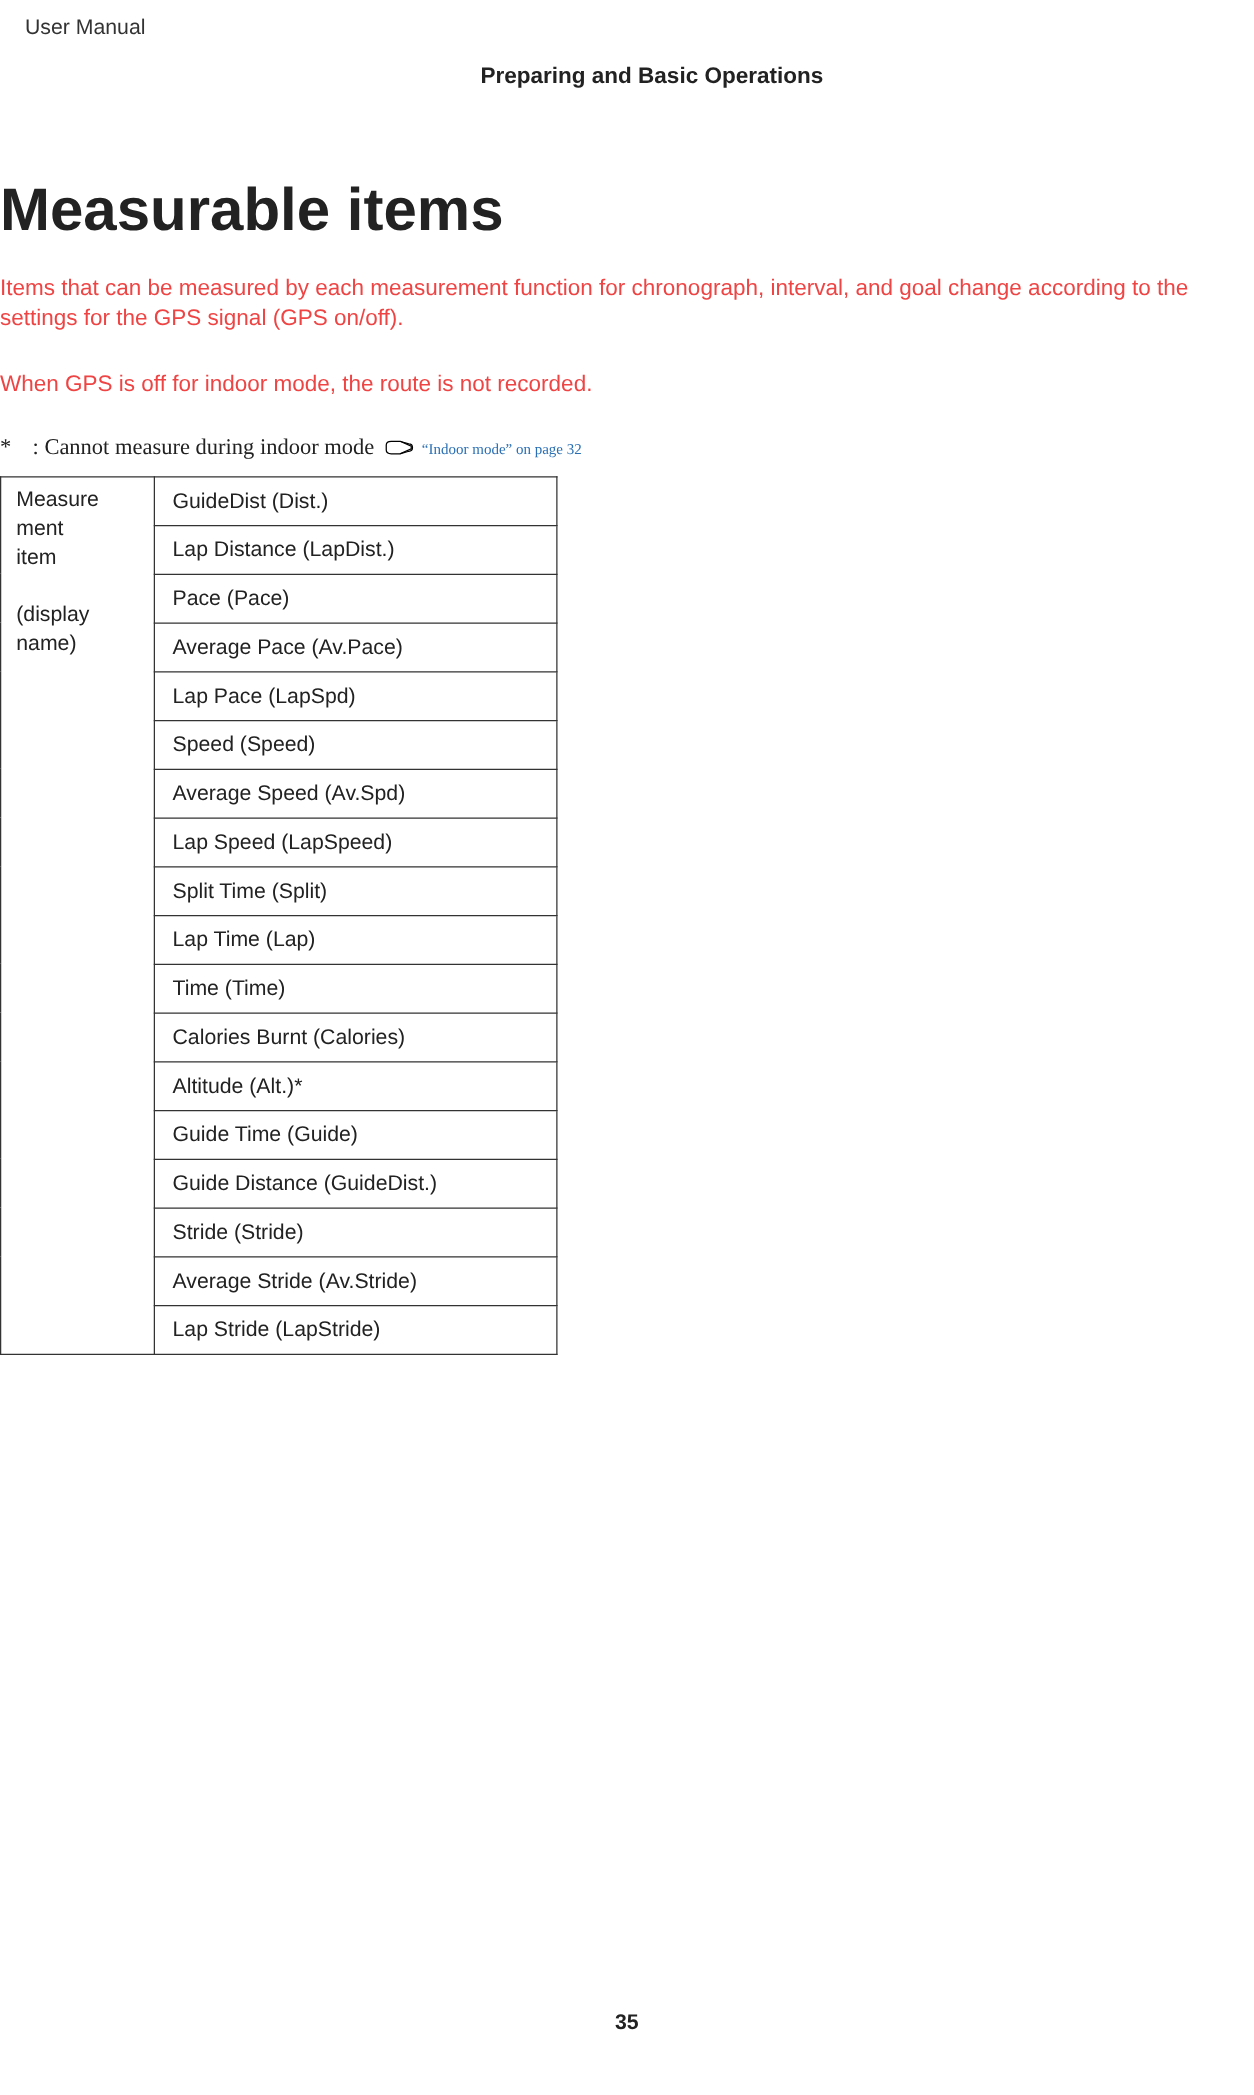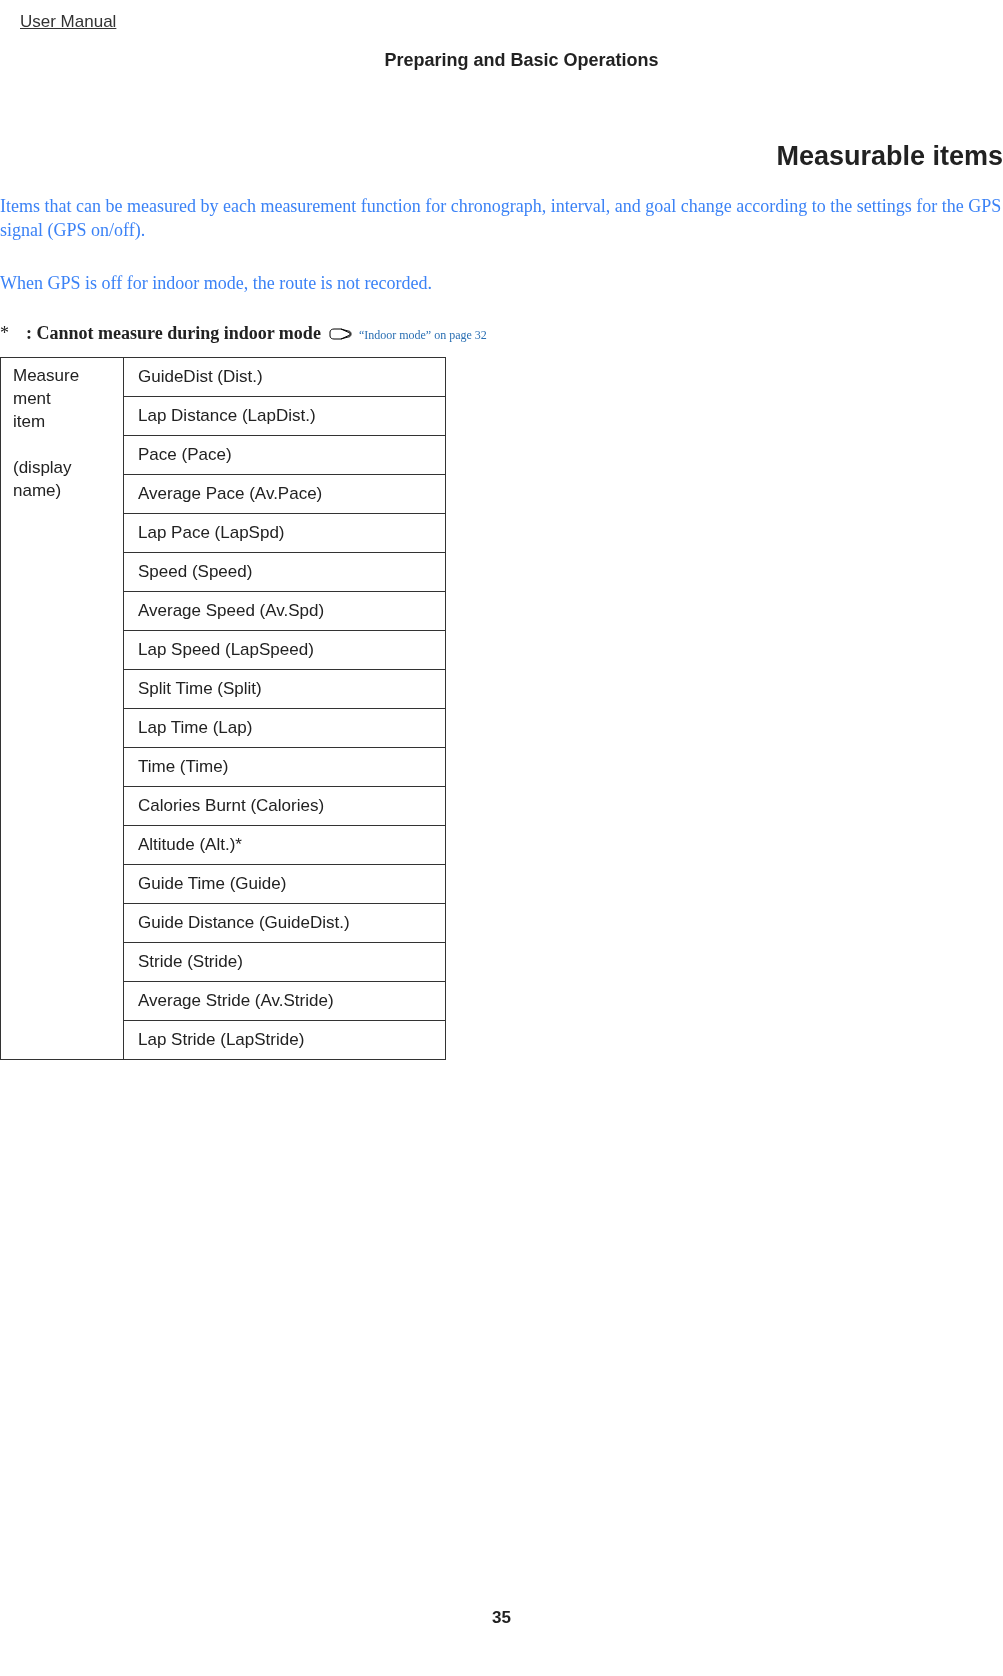--- a/index.html
+++ b/index.html
@@ -15,59 +15,57 @@
     box-sizing: border-box;
     width: 1003px;
     height: 1676px;
     position: relative;
   }
   .header {
     font-family: "Segoe UI", "Helvetica Neue", Arial, sans-serif;
     color: #333;
     font-size: 17px;
     padding: 12px 0 0 20px;
-    text-decoration: underline;
   }
   .subheader {
     font-family: "Segoe UI", "Helvetica Neue", Arial, sans-serif;
     font-weight: 700;
     color: #222;
     text-align: center;
     font-size: 18px;
     margin-top: 18px;
     padding-left: 40px;
   }
   .title {
     font-family: "Segoe UI", "Helvetica Neue", Arial, sans-serif;
     font-weight: 700;
-    font-size: 27px;
+    font-size: 48px;
     color: #222;
     margin: 70px 0 22px 0;
-    text-align: right;
   }
   .para {
-    font-family: Liberation Serif, serif;
+    font-family: Liberation Sans, sans-serif;
     font-size: 18px;
     line-height: 1.35;
-    color: #3b82f6;
+    color: #ef4444;
     margin: 0 0 28px 0;
   }
   .note-line {
     font-family: "Times New Roman", Times, serif;
     font-size: 18px;
     color: #222;
     margin: 0 0 10px 0;
   }
   .note-line .star {
     display: inline-block;
     width: 26px;
     vertical-align: top;
   }
   .bold-inline {
-    font-weight: 700;
+    font-weight: 400;
   }
   .hand-icon {
     display: inline-block;
     vertical-align: -3px;
     margin: 0 2px 0 3px;
   }
   .link {
     font-family: "Times New Roman", Times, serif;
     font-size: 12px;
     color: #2a6fb3;

